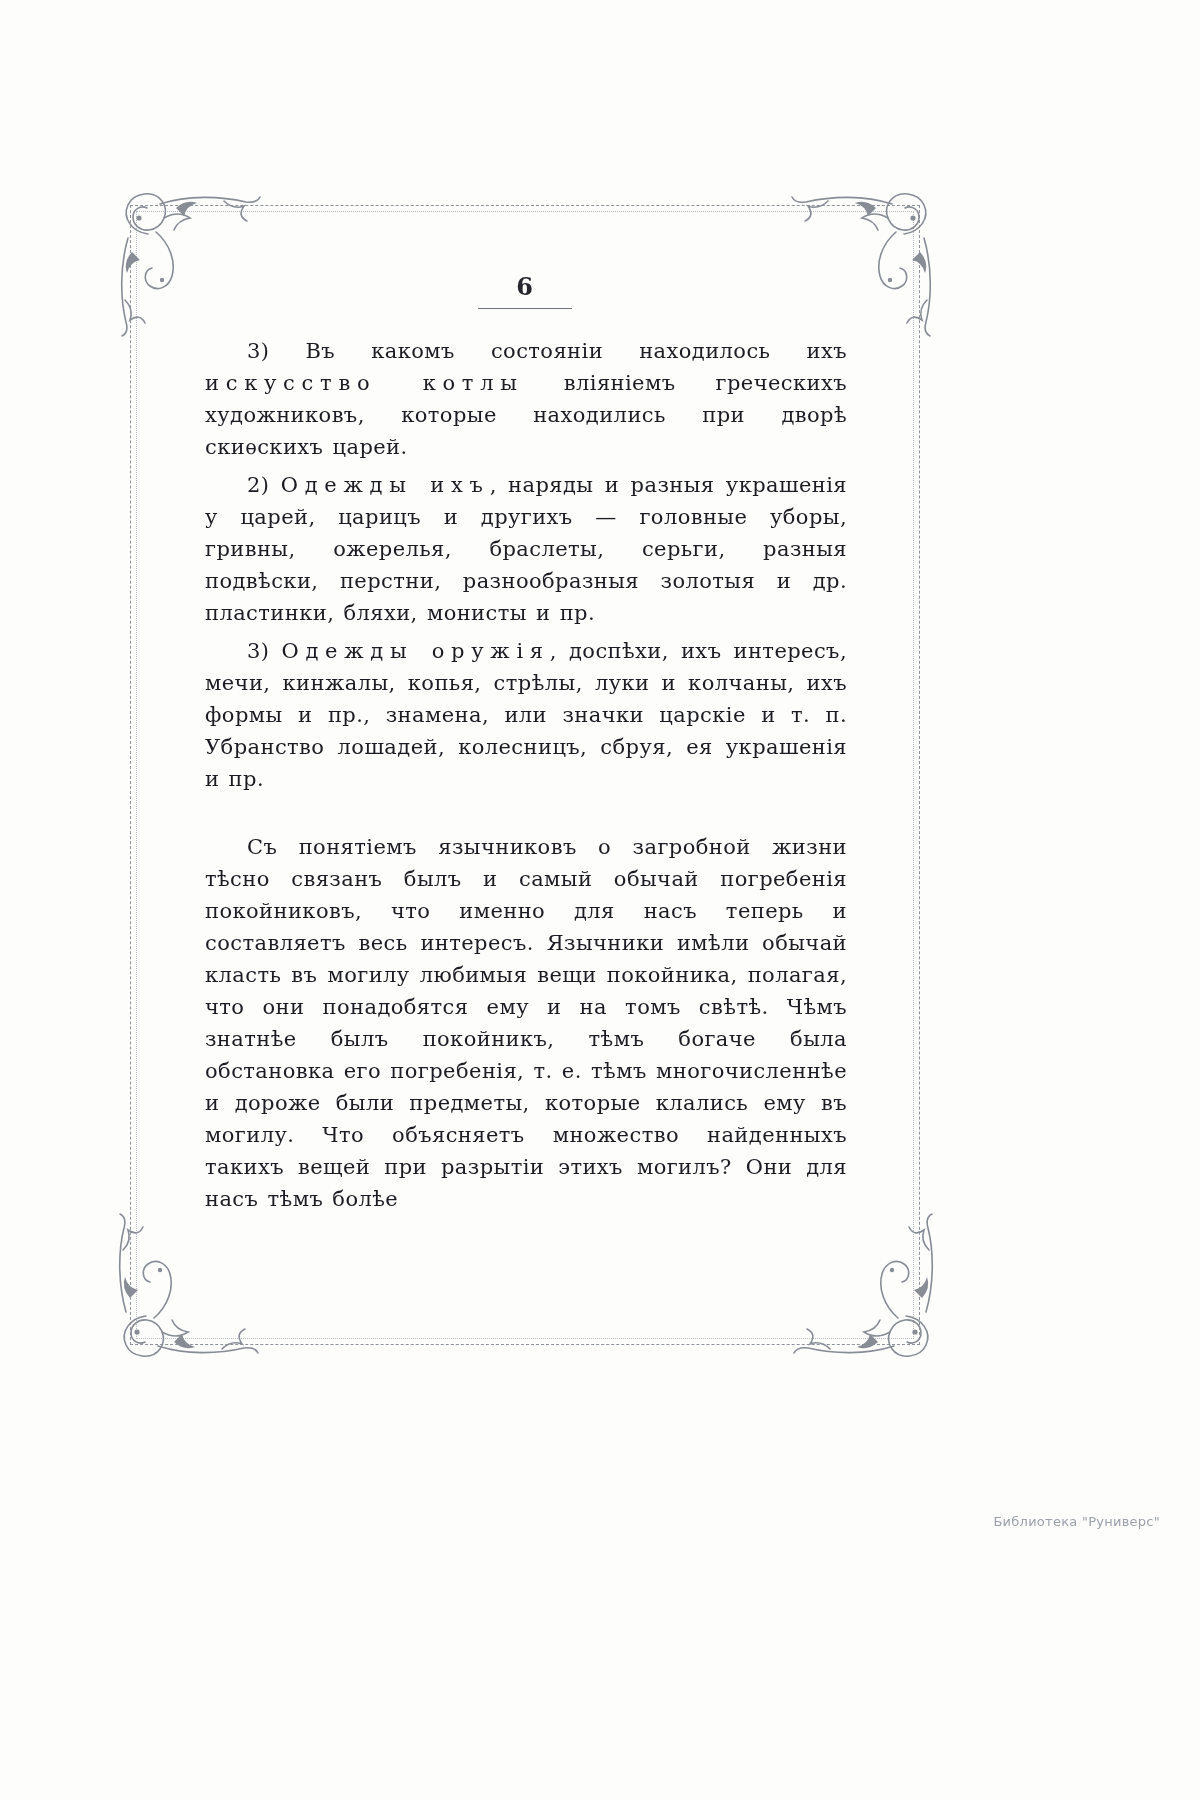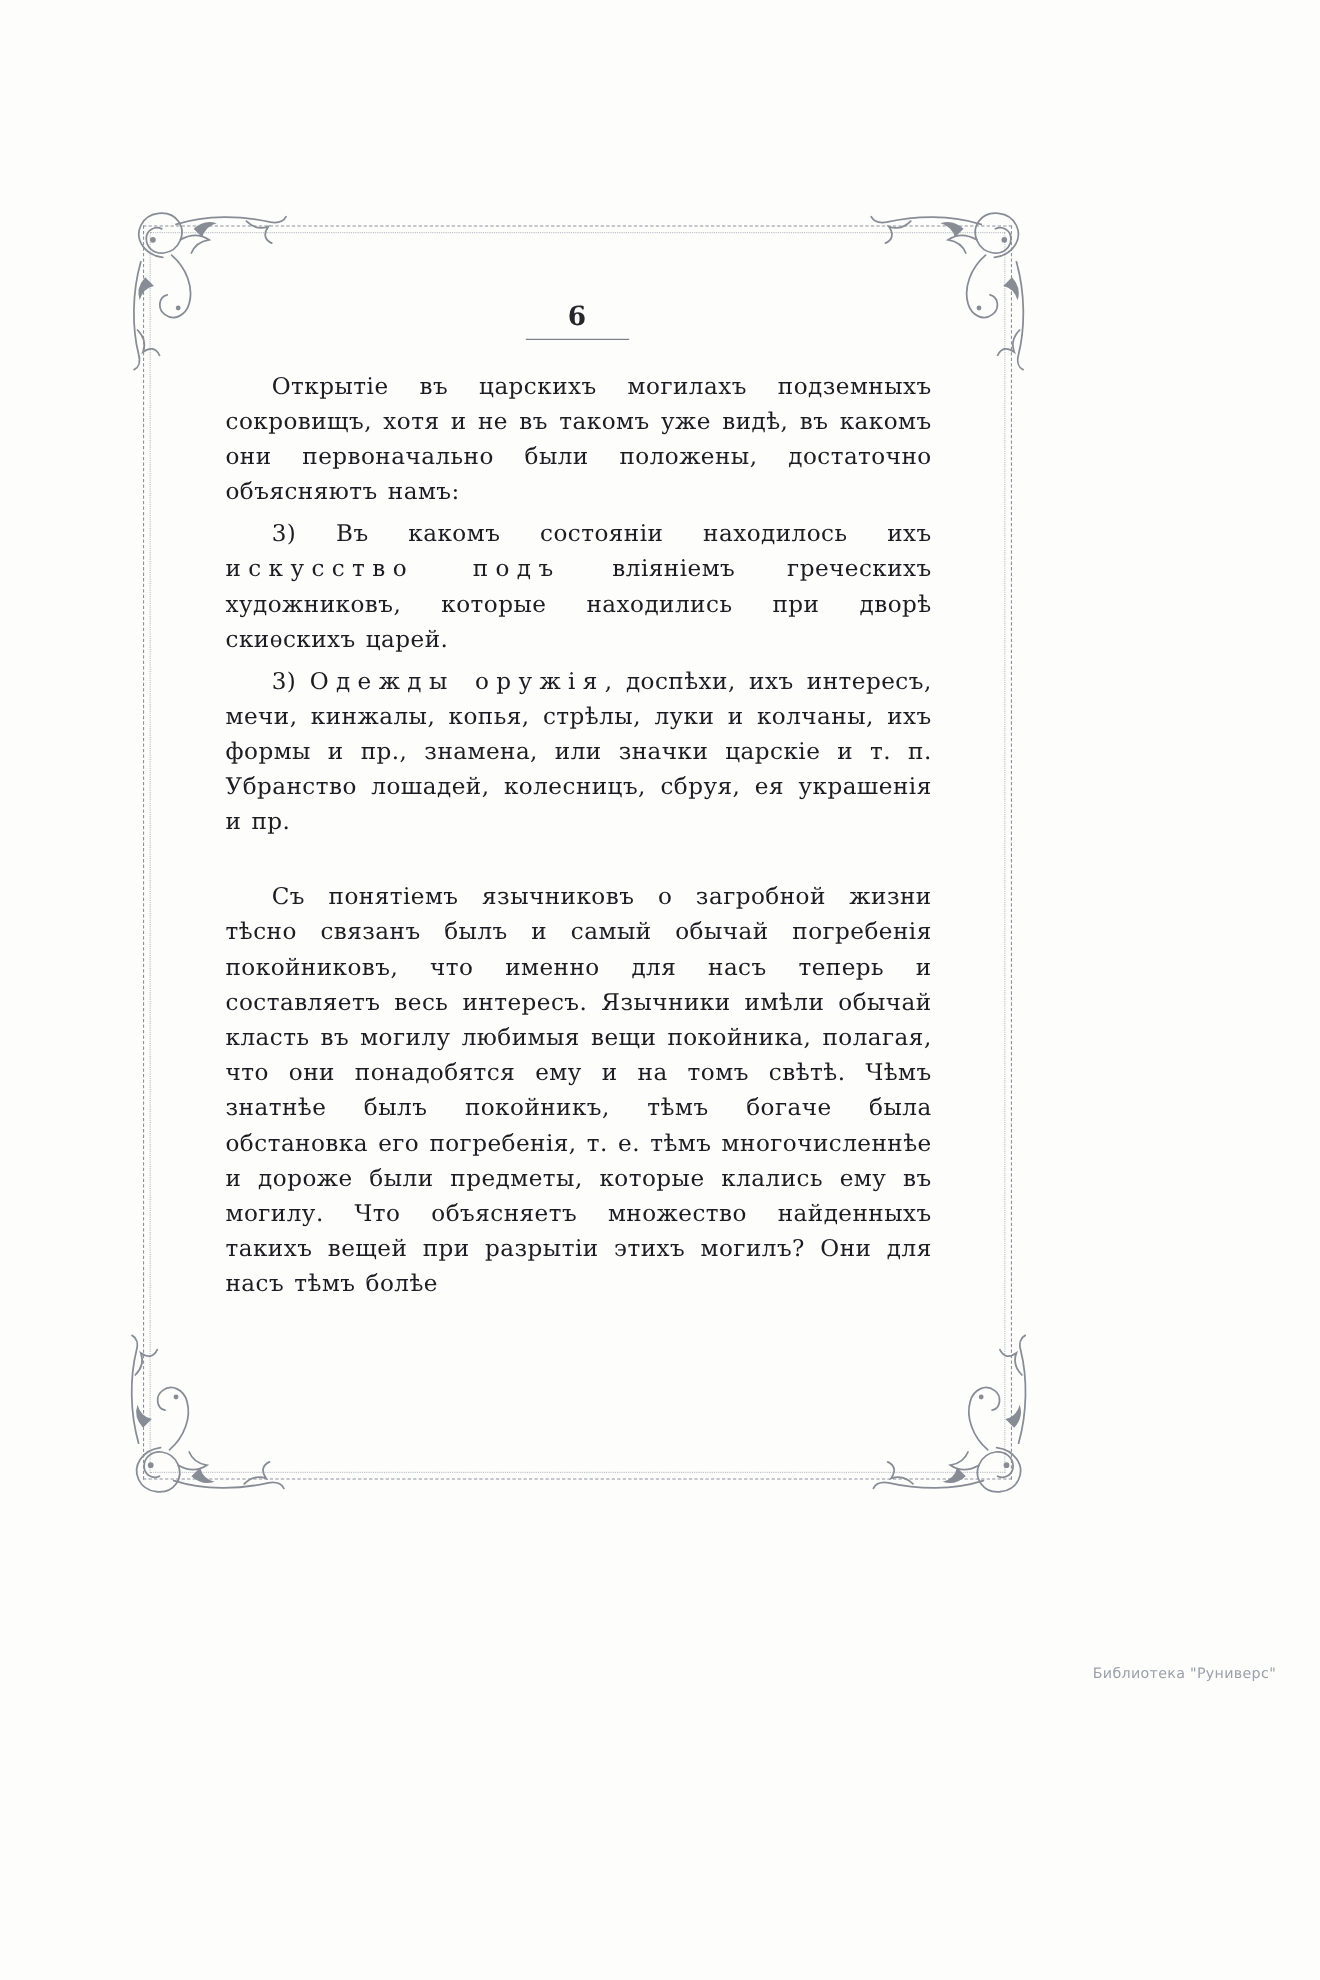--- a/index.html
+++ b/index.html
@@ -137,21 +137,21 @@
         <path d="M64,20 q10,-9 21,-5 q-11,3 -13,13 z"></path>
         <path d="M20,64 q-9,10 -5,21 q3,-11 13,-13 z"></path>
       </g>
     </svg>
   </div>
 
   <div class="page-number">6</div>
   <div class="page-number-rule"></div>
 
   <div class="text-block">
-      <p><span>Открытіе въ царскихъ могилахъ подземныхъ сокровищъ, хотя и не въ такомъ уже видѣ, въ какомъ они первоначально были положены, достаточно объясняютъ намъ:</span></p>
-      <p><span>3) Въ какомъ состояніи находилось ихъ </span><span class="spaced">искусство подъ</span><span> вліяніемъ греческихъ художниковъ, которые находились при дворѣ скиѳскихъ царей.</span></p>
+      <p><span>3) Въ какомъ состояніи находилось ихъ </span><span class="spaced">искусство котлы</span><span> вліяніемъ греческихъ художниковъ, которые находились при дворѣ скиѳскихъ царей.</span></p>
+      <p><span>2) </span><span class="spaced">Одежды ихъ</span><span>, наряды и разныя украшенія у царей, царицъ и другихъ — головные уборы, гривны, ожерелья, браслеты, серьги, разныя подвѣски, перстни, разнообразныя золотыя и др. пластинки, бляхи, монисты и пр.</span></p>
       <p><span>3) </span><span class="spaced">Одежды оружія</span><span>, доспѣхи, ихъ интересъ, мечи, кинжалы, копья, стрѣлы, луки и колчаны, ихъ формы и пр., знамена, или значки царскіе и т. п. Убранство лошадей, колесницъ, сбруя, ея украшенія и пр.</span></p>
       <p><span>Съ понятіемъ язычниковъ о загробной жизни тѣсно связанъ былъ и самый обычай погребенія покойниковъ, что именно для насъ теперь и составляетъ весь интересъ. Язычники имѣли обычай класть въ могилу любимыя вещи покойника, полагая, что они понадобятся ему и на томъ свѣтѣ. Чѣмъ знатнѣе былъ покойникъ, тѣмъ богаче была обстановка его погребенія, т. е. тѣмъ многочисленнѣе и дороже были предметы, которые клались ему въ могилу. Что объясняетъ множество найденныхъ такихъ вещей при разрытіи этихъ могилъ? Они для насъ тѣмъ болѣе</span></p>
     </div>
 
   <div class="watermark">Библиотека "Руниверс"</div>
 
 </div>
 
 </body></html>

